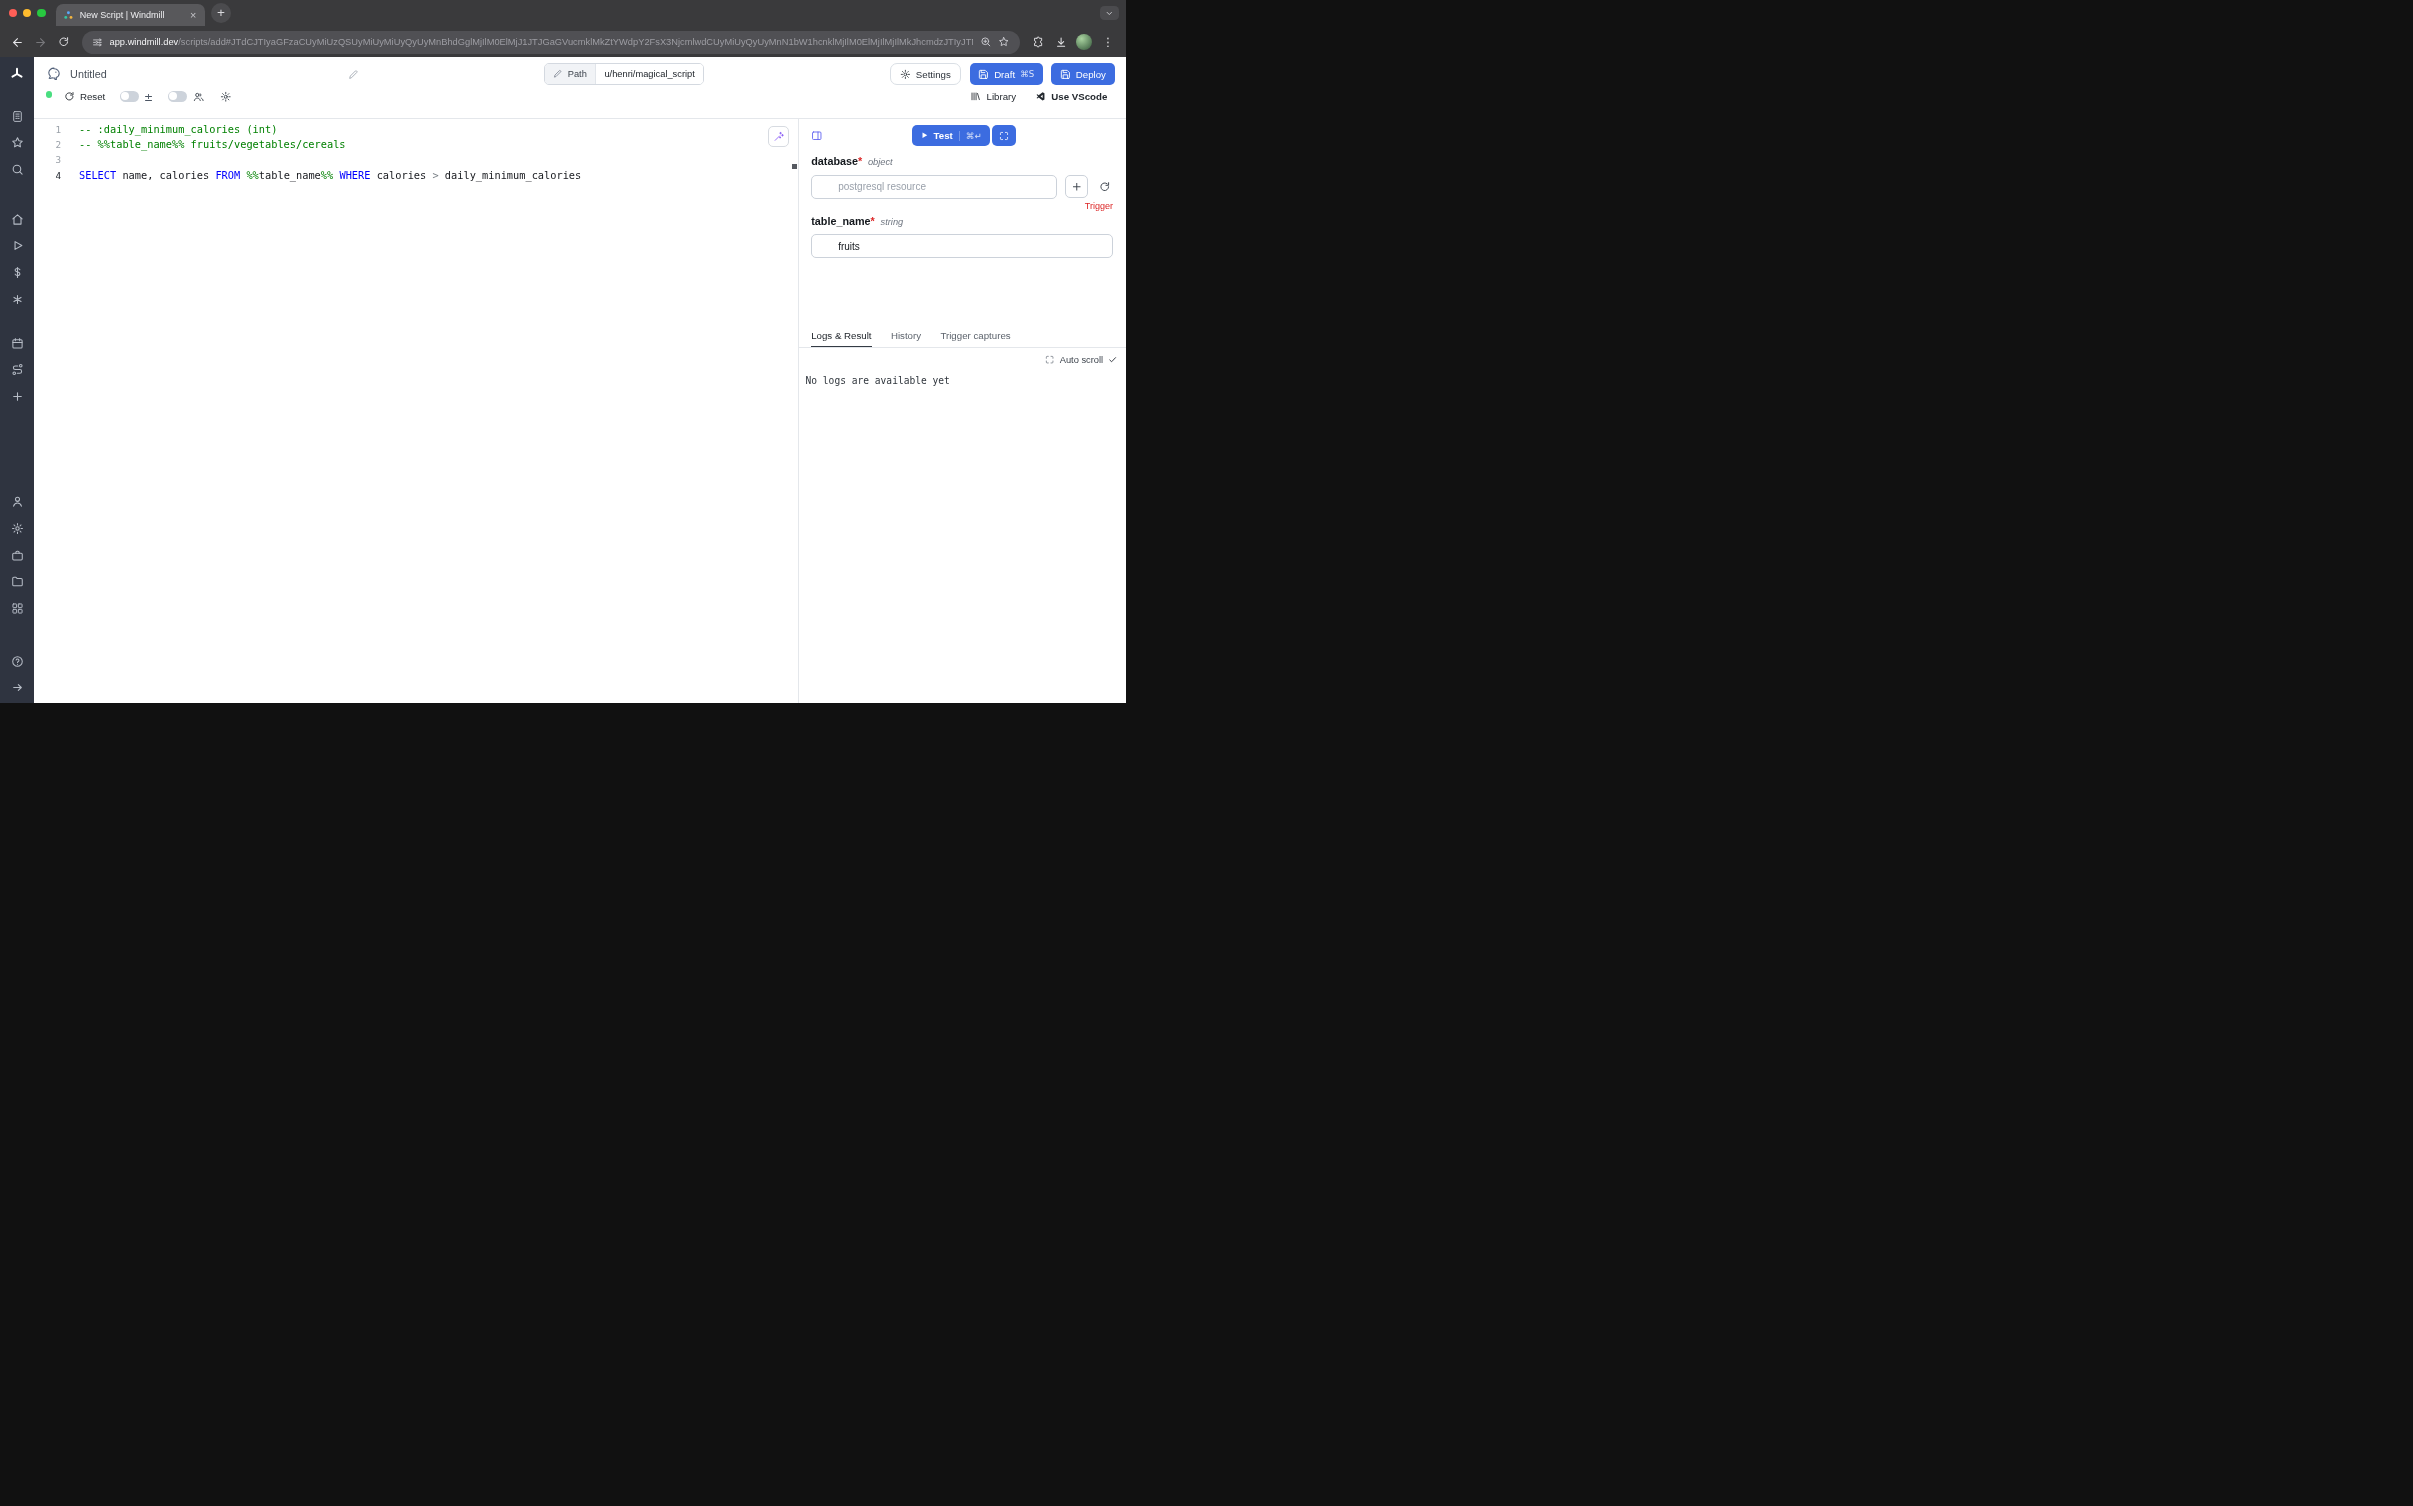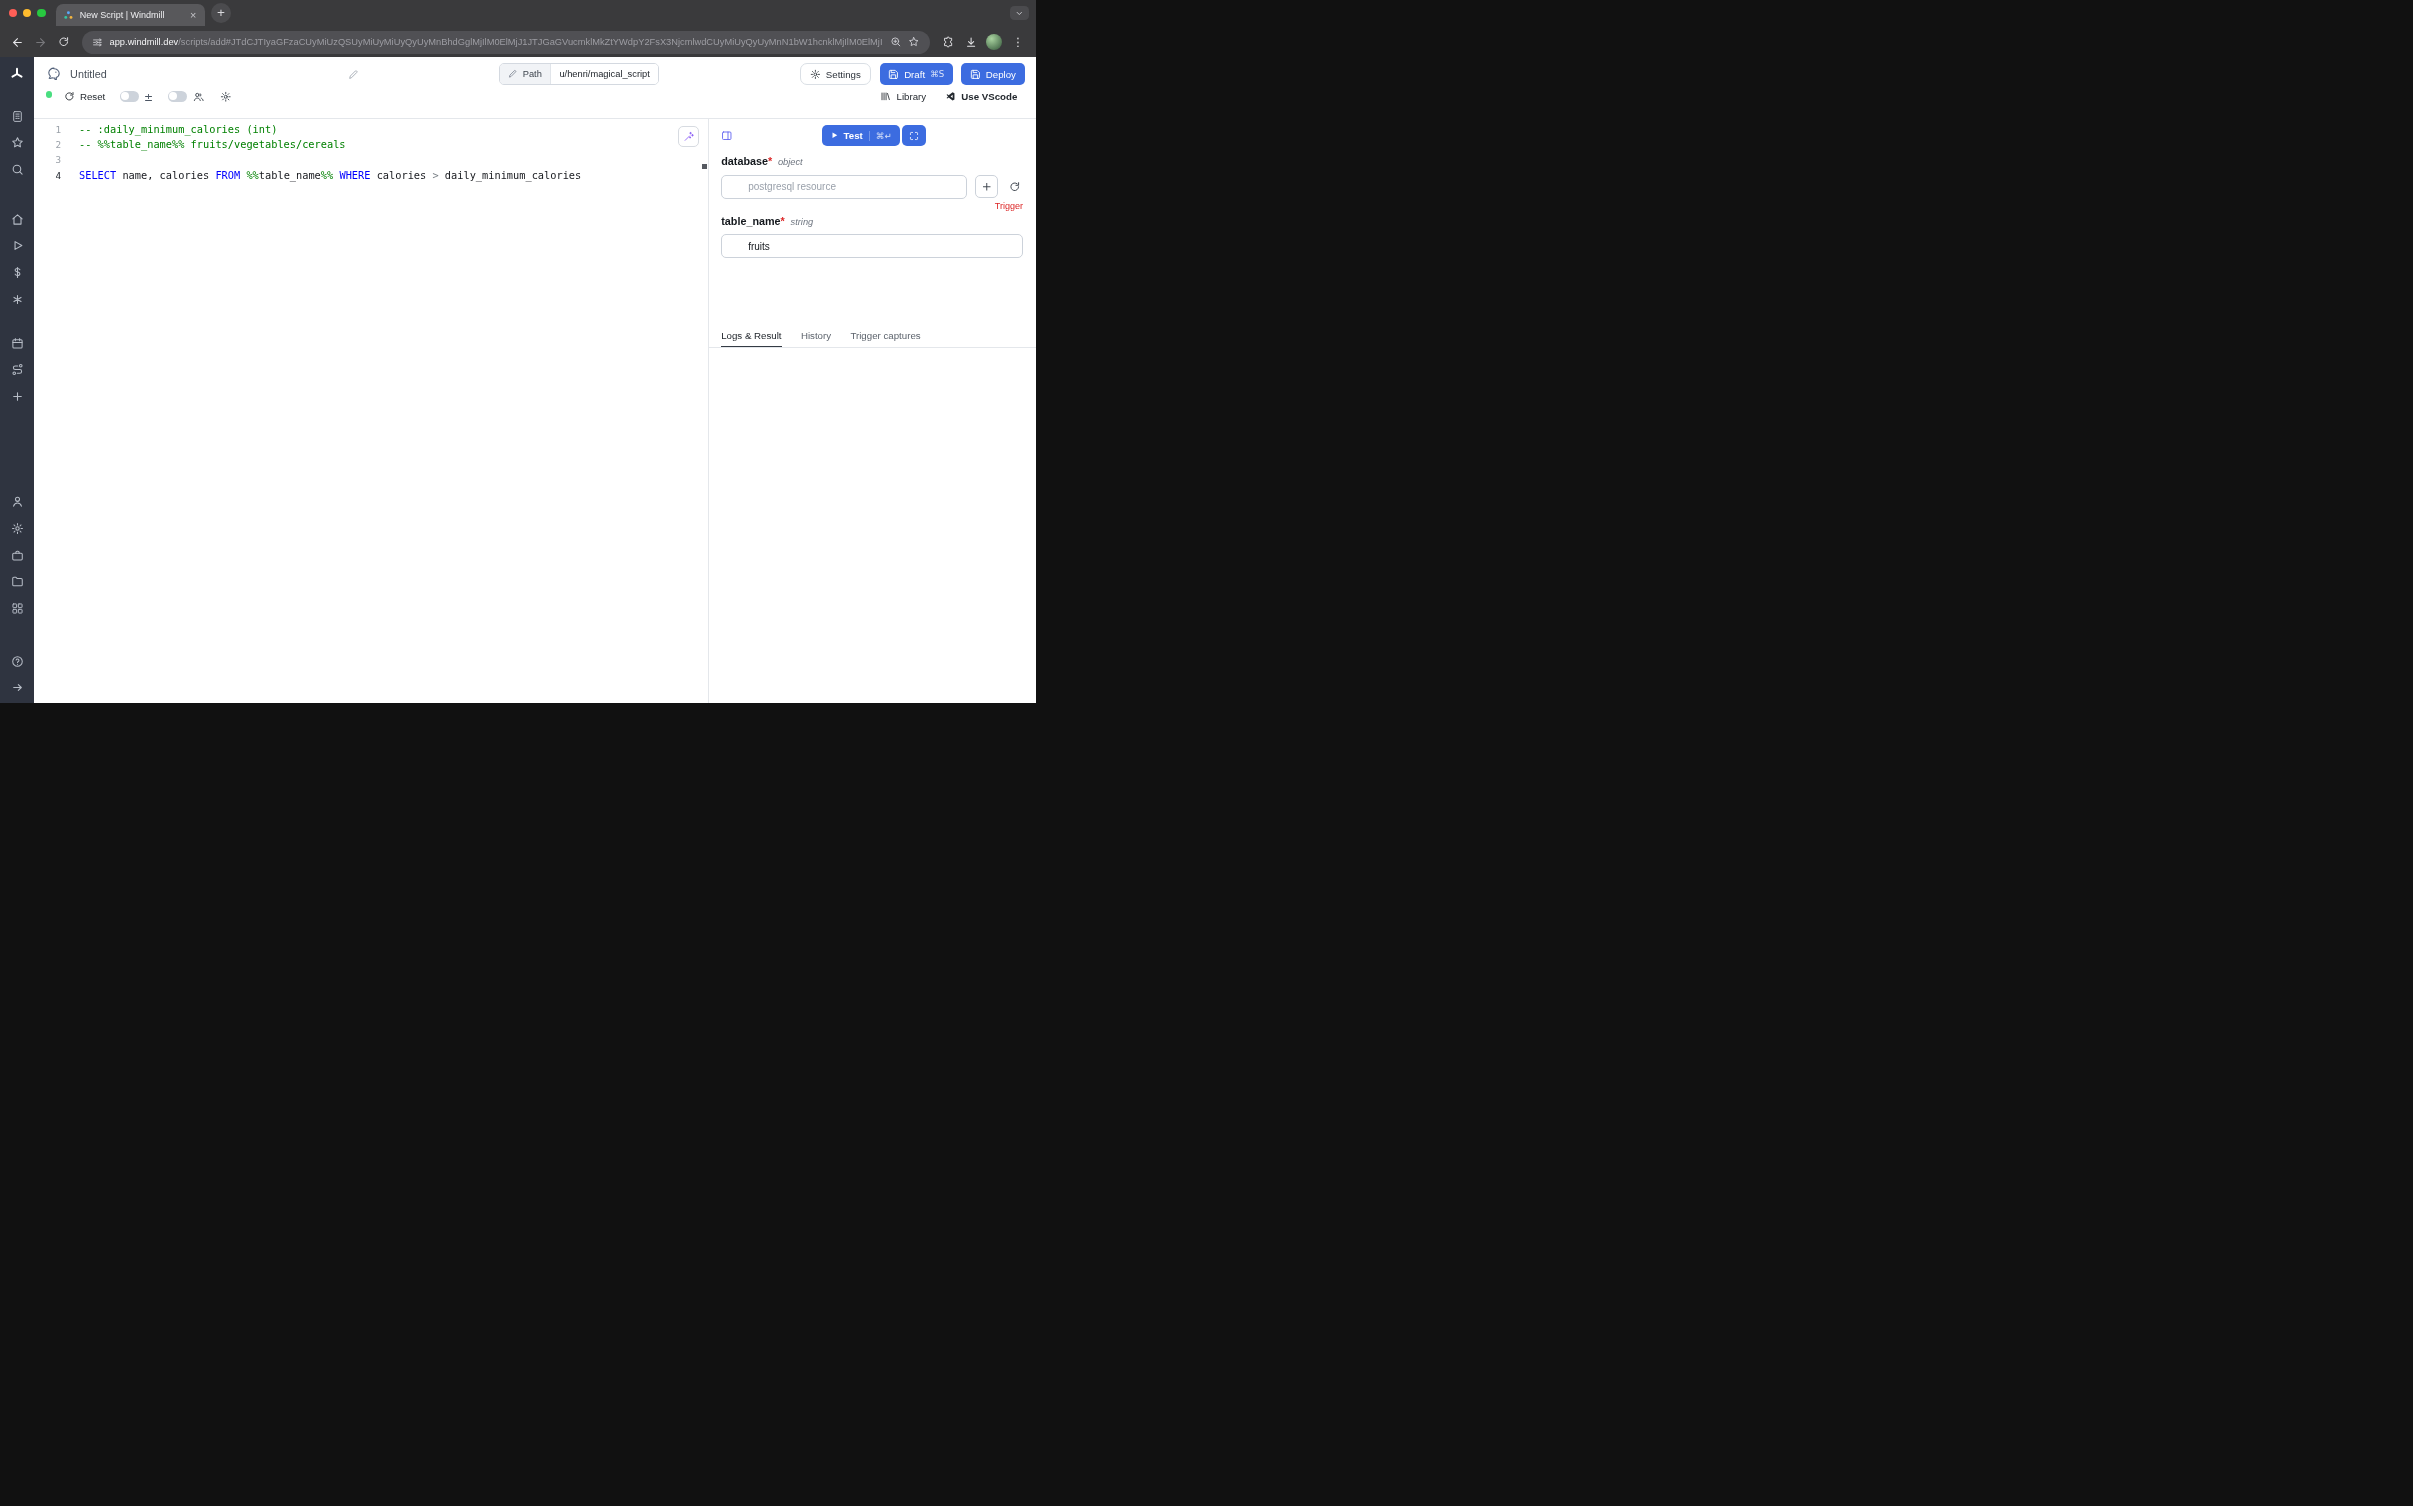--- a/index.html
+++ b/index.html
@@ -1,19 +1,19 @@
 <!DOCTYPE html>
 <html style="--accent-blue: #3c6ce0; --comment-green: #008000; --keyword-blue: #0000ff; --required-red: #dc2626; --status-green: #4ade80; --wand-purple: #8b5cf6;font-size:11.5px"><head>
 <meta charset="utf-8">
 <style>
   *{box-sizing:border-box;margin:0;padding:0;}
   html,body{background:#111;}
   button{font:inherit;color:inherit;background:none;border:none;cursor:pointer;display:inline-flex;align-items:center;}
   input{font:inherit;}
-  .screen{position:relative;width:1036px;height:703px;background:#14532d;overflow:hidden;
+  .screen{position:relative;width:1126px;height:703px;background:#14532d;overflow:hidden;
     font-family:"Liberation Sans","DejaVu Sans",sans-serif;font-size:10px;color:#1f2328;}
 
   .ic{display:inline-flex;align-items:center;justify-content:center;flex:none;}
   .ic svg{width:100%;height:100%;display:block;}
   .ic-12{width:8.6px;height:8.6px}.ic-13{width:9.3px;height:9.3px}.ic-14{width:10px;height:10px}
   .ic-15{width:10.8px;height:10.8px}.ic-16{width:11.5px;height:11.5px}.ic-17{width:12.2px;height:12.2px}
   .ic-18{width:13px;height:13px}.ic-22{width:16px;height:16px}
 
   
   .tab-strip{height:26px;background:#3a3a3c;position:relative;display:flex;align-items:center;}
@@ -609,19 +609,38 @@
           </div>
 
           <div class="panel-spacer"></div>
 
           <div class="tabs-bar">
             <div class="ptab active">Logs &amp; Result</div>
             <div class="ptab">History</div>
             <div class="ptab">Trigger captures</div>
           </div>
 
+          <div class="logs-area">
+            <div class="autoscroll">
+              <span class="ic ic-13 asic">
+                  <svg viewBox="0 0 24 24" fill="none" stroke="currentColor" stroke-width="2" stroke-linecap="round" stroke-linejoin="round">
+                    <path d="M3.5 8.5v-3a2 2 0 0 1 2-2h3"></path>
+                    <path d="M15.5 3.5h3a2 2 0 0 1 2 2v3"></path>
+                    <path d="M20.5 15.5v3a2 2 0 0 1-2 2h-3"></path>
+                    <path d="M8.5 20.5h-3a2 2 0 0 1-2-2v-3"></path>
+                  </svg>
+                </span>
+              <span>Auto scroll</span>
+              <span class="ic ic-13 checkc">
+                  <svg viewBox="0 0 24 24" fill="none" stroke="currentColor" stroke-width="2.4" stroke-linecap="round" stroke-linejoin="round">
+                    <path d="M4.5 12.8l4.8 4.7L19.5 6.8"></path>
+                  </svg>
+                </span>
+            </div>
+            <div class="logs-empty">No logs are available yet</div>
+          </div>
 
         </div>
       </div>
     </div>
   </div>
 </div>
 
 
 </body></html>

